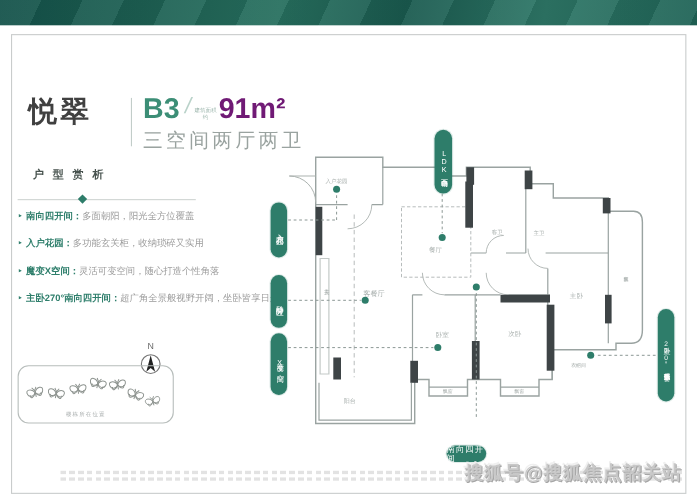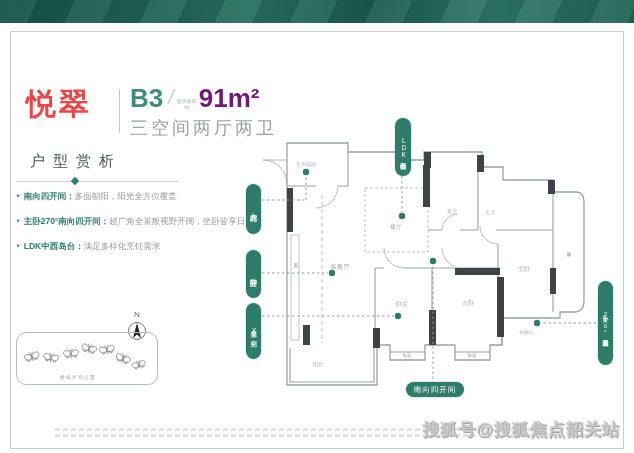--- a/index.html
+++ b/index.html
@@ -7,33 +7,33 @@
        font-family:"Liberation Sans","DejaVu Sans",sans-serif;}
   
   .top-band{position:absolute;left:0;top:0;width:634px;height:23px;
     background:
       repeating-linear-gradient(115deg, rgba(255,255,255,.06) 0 34px, rgba(0,0,0,.07) 34px 68px),
       linear-gradient(100deg,#14524a 0%,#1d6053 20%,#27705f 40%,#1a5a4f 58%,#2e7767 78%,#1f6356 100%);}
   
   .frame{position:absolute;left:10px;top:31px;width:612px;height:416px;
          border:1px solid #c9cccc;background:#fff;}
   
-  .project-name{position:absolute;left:26px;top:84px;font-size:30px;font-weight:700;
-                color:#ef4444;letter-spacing:3px;}
+  .project-name{position:absolute;left:26px;top:84px;font-size:26px;font-weight:700;
+                color:#404040;letter-spacing:3px;}
   .title-divider{position:absolute;left:119px;top:89px;width:1px;height:44px;background:#c2cdc9;}
   .unit-row{position:absolute;left:130px;top:84px;display:flex;align-items:flex-start;}
   .unit-code{font-size:26px;font-weight:700;color:#3c8e76;line-height:28px;}
   .unit-slash{font-size:20px;color:#b9d2c9;margin:0 3px 0 5px;line-height:26px;font-style:italic;}
   .area-prefix{display:flex;flex-direction:column;justify-content:flex-end;height:26px;
                font-size:5px;line-height:6px;color:#9fb8af;margin-right:2px;text-align:center;}
   .area-value{font-size:26px;font-weight:700;color:#701a75;line-height:28px;}
   .subtitle{position:absolute;left:130px;top:116px;font-size:18px;color:#9aa3a0;letter-spacing:3px;}
   
-  .section-title{position:absolute;left:30px;top:152px;font-size:15px;color:#47524e;
-                 letter-spacing:8px;font-weight:400;}
+  .section-title{position:absolute;left:30px;top:152px;font-size:10px;color:#47524e;
+                 letter-spacing:8px;font-weight:700;}
   .section-line{position:absolute;left:16px;top:181px;width:162px;height:1px;background:#cfd4d2;}
   .section-diamond{position:absolute;left:72px;top:178px;width:6px;height:6px;background:#2e7d6a;
                    transform:rotate(45deg);}
   .features{position:absolute;left:16px;top:191px;width:250px;list-style:none;margin:0;padding:0;}
   .features li{margin-bottom:13px;font-size:8.5px;white-space:nowrap;}
   .f-bullet{color:#2f7f6c;margin-right:3px;font-size:8px;}
   .f-label{color:#2f7f6c;font-weight:700;text-align:right;}
   .f-desc{color:#9b9b9b;text-align:center;}
   
   .compass{position:absolute;left:126px;top:311px;width:22px;text-align:center;}
@@ -49,21 +49,21 @@
   .pill{position:absolute;background:#2e7d6a;color:#fff;border-radius:8px;
         display:flex;align-items:center;justify-content:center;
         writing-mode:vertical-rl;text-orientation:upright;
         font-size:7px;letter-spacing:1px;line-height:1;box-shadow:0 0 0 1px rgba(46,125,106,.15);}
   .pill.h{writing-mode:horizontal-tb;letter-spacing:1px;font-size:7.5px;}
   #pill-entry{left:246px;top:184px;width:15px;height:50px;}
   #pill-quiet{left:246px;top:250px;width:15px;height:48px;}
   #pill-magic{left:246px;top:303px;width:15px;height:56px;font-size:6.5px;}
   #pill-ldk{left:395px;top:118px;width:16px;height:58px;font-size:6.5px;letter-spacing:0;}
   #pill-master{left:598px;top:281px;width:15px;height:84px;font-size:6px;letter-spacing:0;}
-  #pill-south{left:406px;top:382px;width:58px;height:15px;}
+  #pill-south{left:406px;top:405px;width:36px;height:15px;}
   
   .disclaimer-line{position:absolute;left:55px;width:566px;height:3px;opacity:.75;
     background:repeating-linear-gradient(90deg,#d9d9d9 0 5px,transparent 5px 8px);}
   .watermark{position:absolute;right:14px;top:418px;font-size:17px;font-weight:700;
              color:#c8c8c8;letter-spacing:1px;
              text-shadow:1px 1px 0 #a6a6a6,-1px -1px 0 #efefef;margin-left:16px;}
 </style>
 </head>
 <body>
 
@@ -86,24 +86,27 @@
   <div class="subtitle">三空间两厅两卫</div>
 
   <div class="section-title">户型赏析</div>
   <div class="section-line"></div>
   <div class="section-diamond"></div>
   <ul class="features">
     <li>
       <span class="f-bullet">‣</span><span class="f-label">南向四开间：</span><span class="f-desc">多面朝阳，阳光全方位覆盖</span>
     </li>
     <li>
+      <span class="f-bullet">‣</span><span class="f-label">入户花园：</span><span class="f-desc">多功能玄关柜，收纳琐碎又实用</span>
+    </li>
+    <li>
+      <span class="f-bullet">‣</span><span class="f-label">魔变X空间：</span><span class="f-desc">灵活可变空间，随心打造个性角落</span>
+    </li>
+    <li>
       <span class="f-bullet">‣</span><span class="f-label">主卧270°南向四开间：</span><span class="f-desc">超广角全景般视野开阔，坐卧皆享日光</span>
-    </li>
-    <li>
-      <span class="f-bullet">‣</span><span class="f-label">LDK中西岛台：</span><span class="f-desc">满足多样化烹饪需求</span>
     </li>
   </ul>
 
   <div class="compass">
     <span class="compass-n">N</span>
     <svg width="22" height="24" viewBox="0 0 22 24">
       <circle cx="11" cy="12" r="8.5" fill="#fff" stroke="#777" stroke-width="1"></circle>
       <path d="M11,4 L15,19 L11,15.5 L7,19 Z" fill="#222"></path>
     </svg>
   </div>

